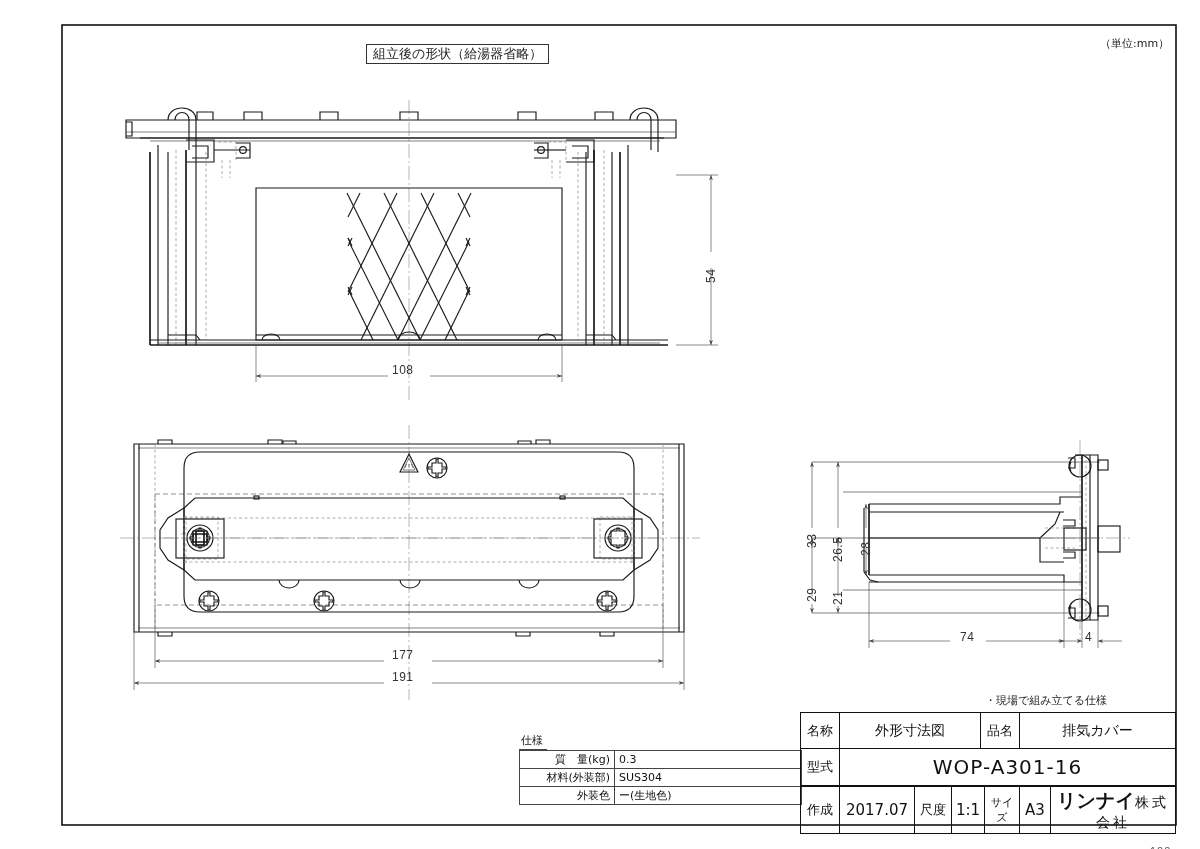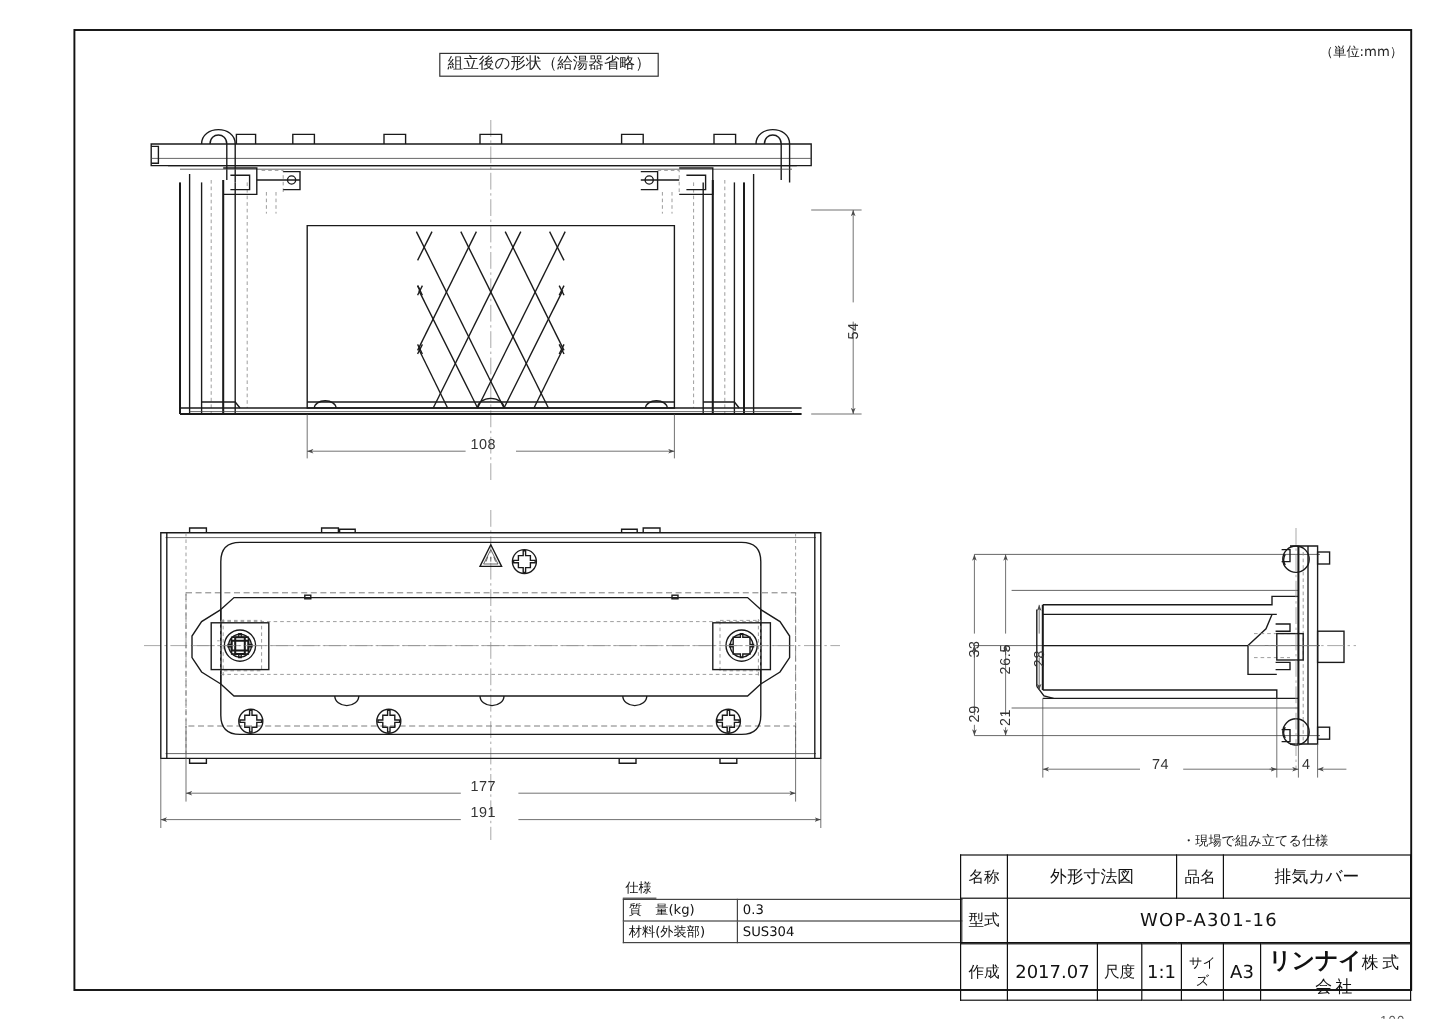--- a/index.html
+++ b/index.html
@@ -11,21 +11,21 @@
   #sheet{position:absolute;left:0;top:0;width:970px;height:849px;}
   svg.layer{position:absolute;left:0;top:0;width:1200px;height:849px;overflow:visible;}
   .txt{position:absolute;white-space:pre;font-size:11px;color:#222;line-height:1;}
   .jp{font-family:"DejaVu Sans","Liberation Sans",sans-serif;}
   .dim{font-size:12px;color:#333;letter-spacing:.5px;}
   .vdim{transform-origin:0 0;}
   .boxed{border:1px solid #333;padding:2px 6px 3px 6px;font-size:13px;}
   .pgnum{font-size:11px;color:#555;letter-spacing:1px;margin-top:20px;}
   table.spec{border-collapse:collapse;font-size:11px;}
   table.spec td{border:1px solid #444;padding:1px 4px;height:14px;}
-  table.spec td.k{width:86px;}
+  table.spec td.k{width:86px;text-align:right;}
   table.spec td.v{width:178px;}
   .speclabel{font-size:11px;border-bottom:1px solid #444;display:inline-block;padding:0 4px 1px 2px;}
   table.title{border-collapse:collapse;font-size:14px;padding-left:19px;}
   table.title td{border:1px solid #111;text-align:center;vertical-align:middle;}
   td.lbl{width:36px;font-size:13px;}
   .brand{font-weight:bold;font-size:19px;letter-spacing:0px;}
   .brandsub{font-size:14px;letter-spacing:3px;}
   .note{font-size:11px;}
 </style>
 </head>
@@ -370,36 +370,40 @@
     <table class="spec jp">
       <tbody>
         <tr>
           <td class="k">質　量(kg)</td>
           <td class="v">0.3</td>
         </tr>
         <tr>
           <td class="k">材料(外装部)</td>
           <td class="v">SUS304</td>
         </tr>
+        <tr>
+          <td class="k">外装色</td>
+          <td class="v">ー(生地色)</td>
+        </tr>
       </tbody>
     </table>
   </div>
 
   <div style="position:absolute;left:800px;top:712px;">
     <table class="title jp" style="width:376px;">
       <tbody>
         <tr style="height:36px;">
           <td class="lbl">名称</td>
           <td style="width:138px;">外形寸法図</td>
           <td class="lbl">品名</td>
           <td>排気カバー</td>
         </tr>
         <tr style="height:37px;">
           <td class="lbl">型式</td>
-          <td colspan="3" style="font-size:15px;letter-spacing:1px;">WOP-A301-16</td>
+          <td colspan="3" style="font-size:20px;letter-spacing:1px;">WOP-A301-16</td>
         </tr>
       </tbody>
     </table>
     <table class="title jp" style="width:376px;border-top:none;">
       <tbody>
         <tr style="height:35px;">
           <td class="lbl" style="width:36px;">作成</td>
           <td style="width:72px;font-size:15px;">2017.07</td>
           <td style="width:34px;font-size:13px;">尺度</td>
           <td style="width:30px;font-size:15px;">1:1</td>

